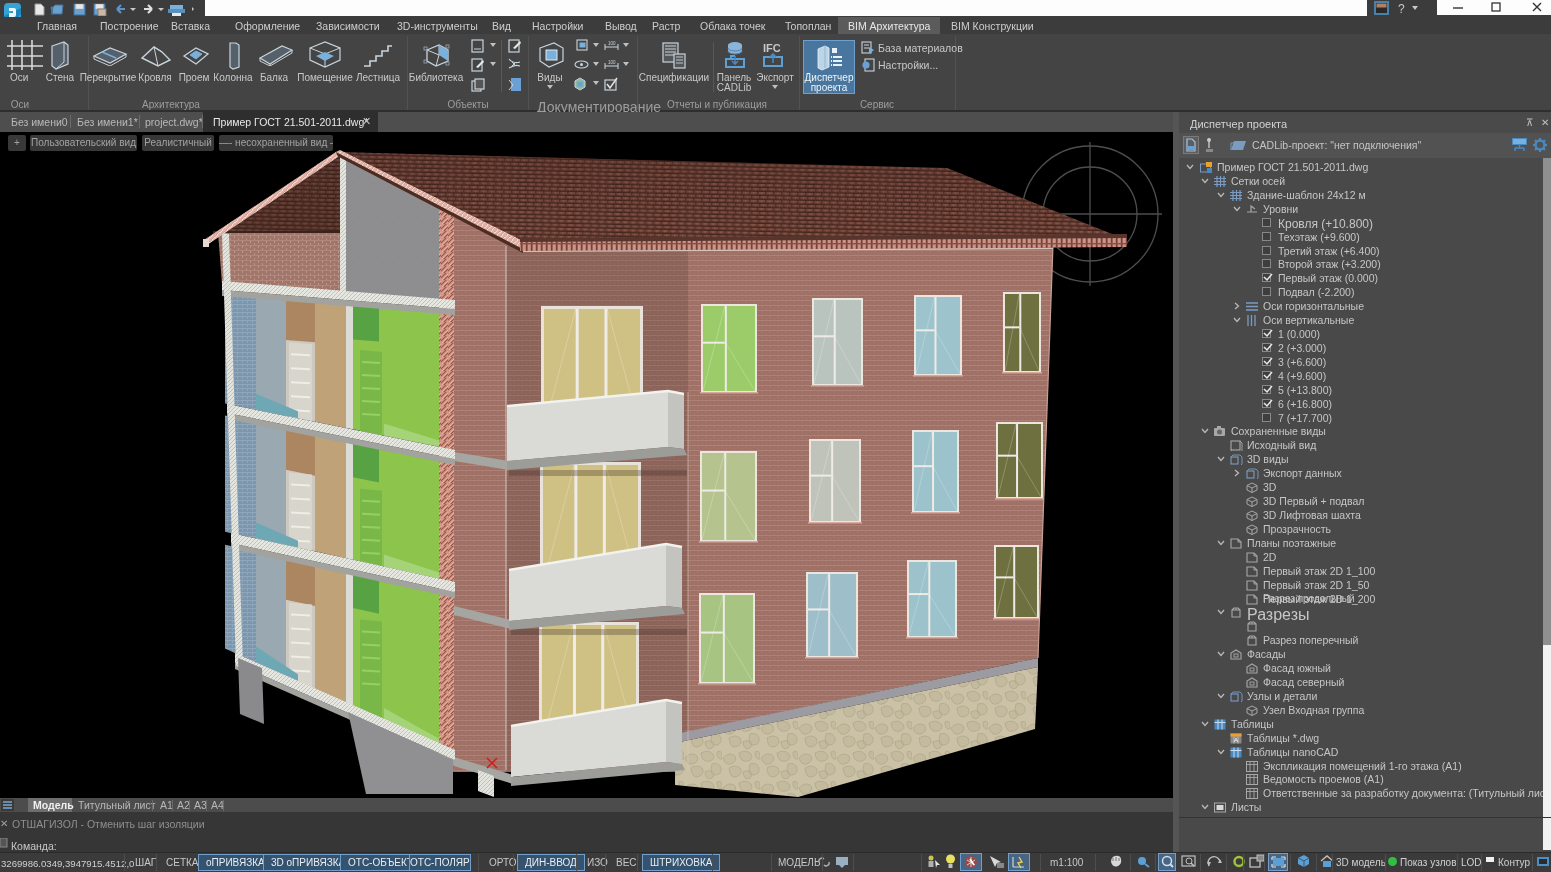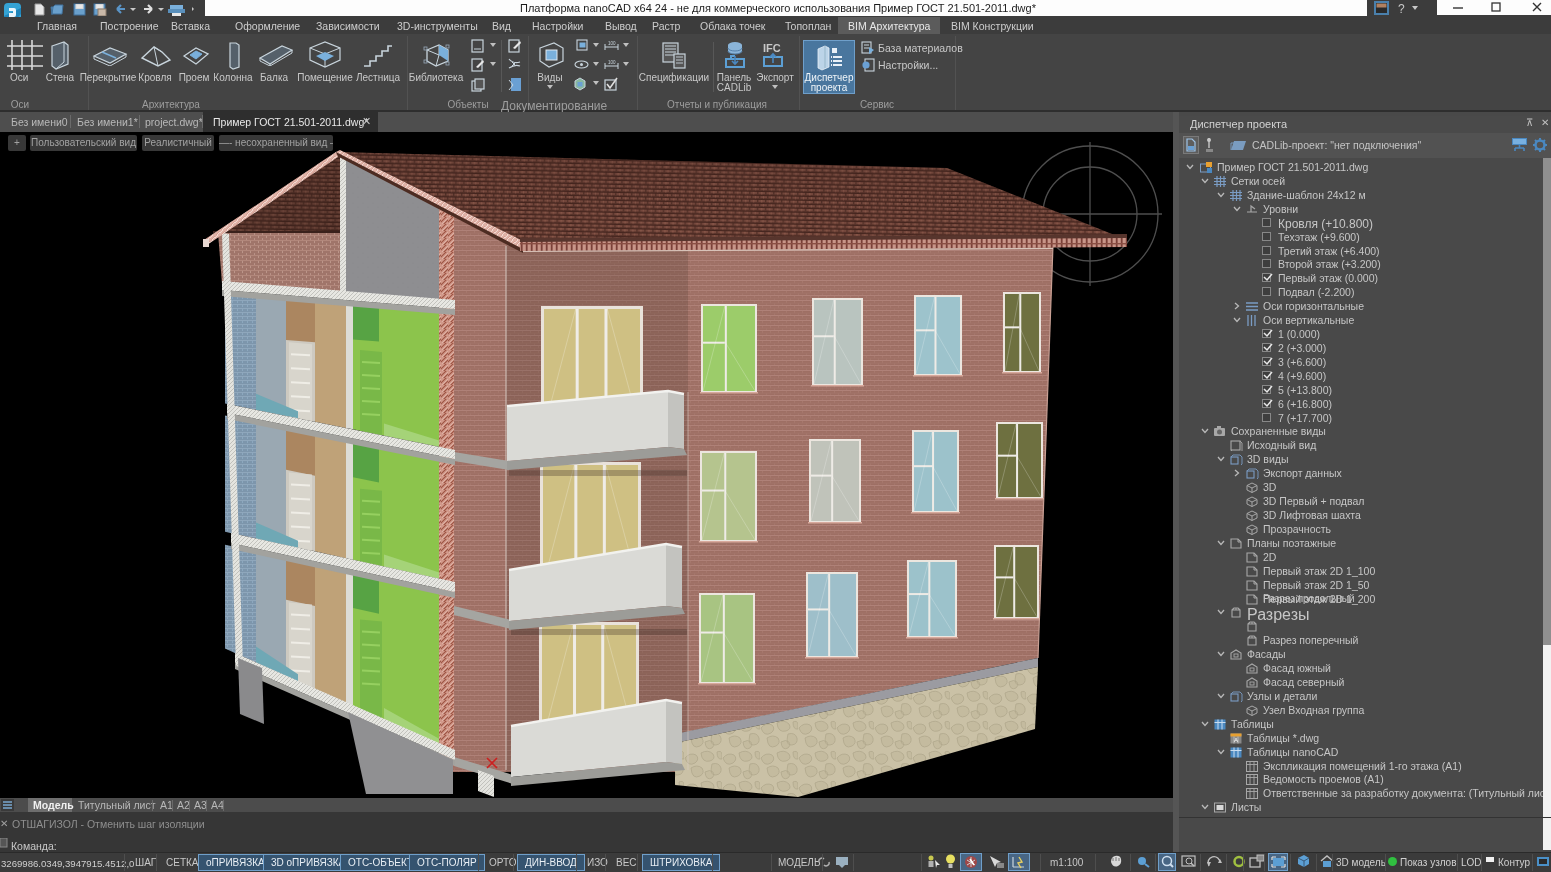--- a/index.html
+++ b/index.html
@@ -6,21 +6,20 @@
  font-family:"Liberation Sans",sans-serif;-webkit-font-smoothing:antialiased;}
 #page{position:relative;width:1551px;height:872px;}
 .abs{position:absolute;}
 .txt{position:absolute;white-space:nowrap;}
 
 </style></head><body>
 <div id="page">
 <div class="abs" style="left:0;top:0;width:1551px;height:17px;background:#3c3c3c"></div>
 <div class="abs" style="left:205px;top:0;width:1162px;height:16px;background:#fdfdfd"></div>
 <div class="abs" style="left:1437px;top:0;width:114px;height:15px;background:#fdfdfd"></div>
-<div class="txt" style="left:398px;top:2px;width:760px;text-align:center;font-size:11px;color:#1b1b1b">Платформа nanoCAD x64 24 - не для коммерческого использования Пример ГОСТ 21.501-2011.dwg*</div>
 <svg class="abs" style="left:3px;top:2px" width="19" height="24" viewBox="0 0 19 24">
 <path d="M1,5 q0,-4 4,-4 h9 q4,0 4,4 v12 q0,4 -4,4 h-3 l-6,3 v-3 q-4,0 -4,-4 z" fill="#35a3d4"></path>
 <path d="M1,14 l17,-8 v6 q-6,8 -17,5 z" fill="#1578b0" opacity="0.7"></path>
 <path d="M6,6 h5 q2,0 2,2 v5 q0,2 -2,2 h-5 v-4 h4 v-2 h-4 z" fill="#eaf6fc"></path>
     </svg>
 <svg class="abs" style="left:34px;top:3px" width="160" height="13" viewBox="0 0 160 13">
 <g stroke="#d8d8d8" stroke-width="1" fill="none">
 <path d="M1,1 h6 l3,3 v8 h-9 z" fill="#e8e8e8" stroke="#9a9a9a"></path>
 <path d="M19,4 l2,-2 h8 l-1,9 h-10 z M19,4 h-2 l1,8" fill="#6aa0cc" stroke="#40719c"></path>
 <rect x="40" y="1" width="11" height="11" fill="#6aa0cc" stroke="#40719c"></rect>
@@ -71,21 +70,21 @@
 <div class="abs" style="left:0;top:34px;width:1551px;height:78px;background:#444444;border-bottom:2px solid #2e2e2e"></div>
 <div class="abs" style="left:88px;top:36px;width:1px;height:74px;background:#363636;border-right:1px solid #525252"></div>
 <div class="abs" style="left:407px;top:36px;width:1px;height:74px;background:#363636;border-right:1px solid #525252"></div>
 <div class="abs" style="left:528px;top:36px;width:1px;height:74px;background:#363636;border-right:1px solid #525252"></div>
 <div class="abs" style="left:637px;top:36px;width:1px;height:74px;background:#363636;border-right:1px solid #525252"></div>
 <div class="abs" style="left:799px;top:36px;width:1px;height:74px;background:#363636;border-right:1px solid #525252"></div>
 <div class="abs" style="left:955px;top:36px;width:1px;height:74px;background:#363636;border-right:1px solid #525252"></div>
 <div class="txt" style="left:-60px;top:99px;width:160px;text-align:center;font-size:10px;color:#9d9d9d">Оси</div>
 <div class="txt" style="left:142px;top:99px;width:160px;text-align:left;font-size:10px;color:#9d9d9d">Архитектура</div>
 <div class="txt" style="left:388px;top:99px;width:160px;text-align:center;font-size:10px;color:#9d9d9d">Объекты</div>
-<div class="txt" style="left:501px;top:99px;width:160px;text-align:left;font-size:12px;color:#9d9d9d">Документирование</div>
+<div class="txt" style="left:501px;top:99px;width:160px;text-align:right;font-size:14px;color:#9d9d9d">Документирование</div>
 <div class="txt" style="left:637px;top:99px;width:160px;text-align:center;font-size:10px;color:#9d9d9d">Отчеты и публикация</div>
 <div class="txt" style="left:797px;top:99px;width:160px;text-align:center;font-size:10px;color:#9d9d9d">Сервис</div>
 <svg class="abs" style="left:6px;top:38px" width="38" height="34" viewBox="0 0 38 34">
 <g stroke="#d8d8d8" stroke-width="1.6">
         <path d="M6,2 v30 M16,2 v30 M26,2 v30 M1,8 h36 M1,18 h36 M1,28 h36"></path>
       </g>
     </svg>
 <div class="txt" style="left:10px;top:72px;font-size:10px;color:#c8c8c8">Оси</div>
 <svg class="abs" style="left:48px;top:40px" width="24" height="30" viewBox="0 0 24 30">
 <path d="M4,6 L16,2 L20,5 L20,24 L8,29 L4,26 Z" fill="#55606a" stroke="#c8d4dc" stroke-width="1.2"></path>
@@ -918,21 +917,21 @@
 <svg class="abs" style="left:0;top:838px" width="8" height="10">
       <rect width="7" height="9" fill="#555" stroke="#888"></rect>
     </svg>
 <div class="abs" style="left:0;top:852px;width:1551px;height:20px;background:#3b3b3b;border-top:1px solid #2a2a2a"></div>
 <div class="txt" style="left:1px;top:858px;font-size:9.6px;color:#d0d0d0">3269986.0349,3947915.4512,0</div>
 <div class="txt" style="left:135px;top:857px;font-size:10px;color:#c8c8c8">ШАГ</div>
 <div class="txt" style="left:166px;top:857px;font-size:10px;color:#c8c8c8">СЕТКА</div>
 <div class="abs" style="left:198px;top:854px;height:17px;padding:0 7px;background:#35536f;border:1px solid #6f9fca;color:#e8eef4;font-size:10px;line-height:15px">оПРИВЯЗКА</div>
 <div class="abs" style="left:263px;top:854px;height:17px;padding:0 7px;background:#35536f;border:1px solid #6f9fca;color:#e8eef4;font-size:10px;line-height:15px">3D оПРИВЯЗКА</div>
 <div class="abs" style="left:340px;top:854px;height:17px;padding:0 7px;background:#35536f;border:1px solid #6f9fca;color:#e8eef4;font-size:10px;line-height:15px">ОТС-ОБЪЕКТ</div>
-<div class="abs" style="left:409px;top:854px;height:17px;padding:0 7px;background:#35536f;border:1px solid #6f9fca;color:#e8eef4;font-size:10px;line-height:15px">ОТС-ПОЛЯР</div>
+<div class="abs" style="left:409px;top:854px;height:17px;padding:0 0;background:#35536f;border:1px solid #6f9fca;color:#e8eef4;font-size:10px;line-height:15px">ОТС-ПОЛЯР</div>
 <div class="txt" style="left:489px;top:857px;font-size:10px;color:#c8c8c8">ОРТО</div>
 <div class="abs" style="left:517px;top:854px;height:17px;padding:0 7px;background:#35536f;border:1px solid #6f9fca;color:#e8eef4;font-size:10px;line-height:15px">ДИН-ВВОД</div>
 <div class="txt" style="left:587px;top:857px;font-size:10px;color:#c8c8c8">ИЗО</div>
 <div class="txt" style="left:616px;top:857px;font-size:10px;color:#c8c8c8">ВЕС</div>
 <div class="abs" style="left:642px;top:854px;height:17px;padding:0 7px;background:#35536f;border:1px solid #6f9fca;color:#e8eef4;font-size:10px;line-height:15px">ШТРИХОВКА</div>
 <div class="txt" style="left:778px;top:857px;font-size:10px;color:#c8c8c8">МОДЕЛЬ</div>
 <svg class="abs" style="left:817px;top:856px" width="14" height="12" viewBox="0 0 14 12">
       <path d="M2,6 a3,3 0 0 1 5,-3 M12,6 a3,3 0 0 1 -5,3" stroke="#b0b0b0" fill="none" stroke-width="1.4"></path>
     </svg>
 <svg class="abs" style="left:835px;top:855px" width="14" height="13" viewBox="0 0 14 13">

